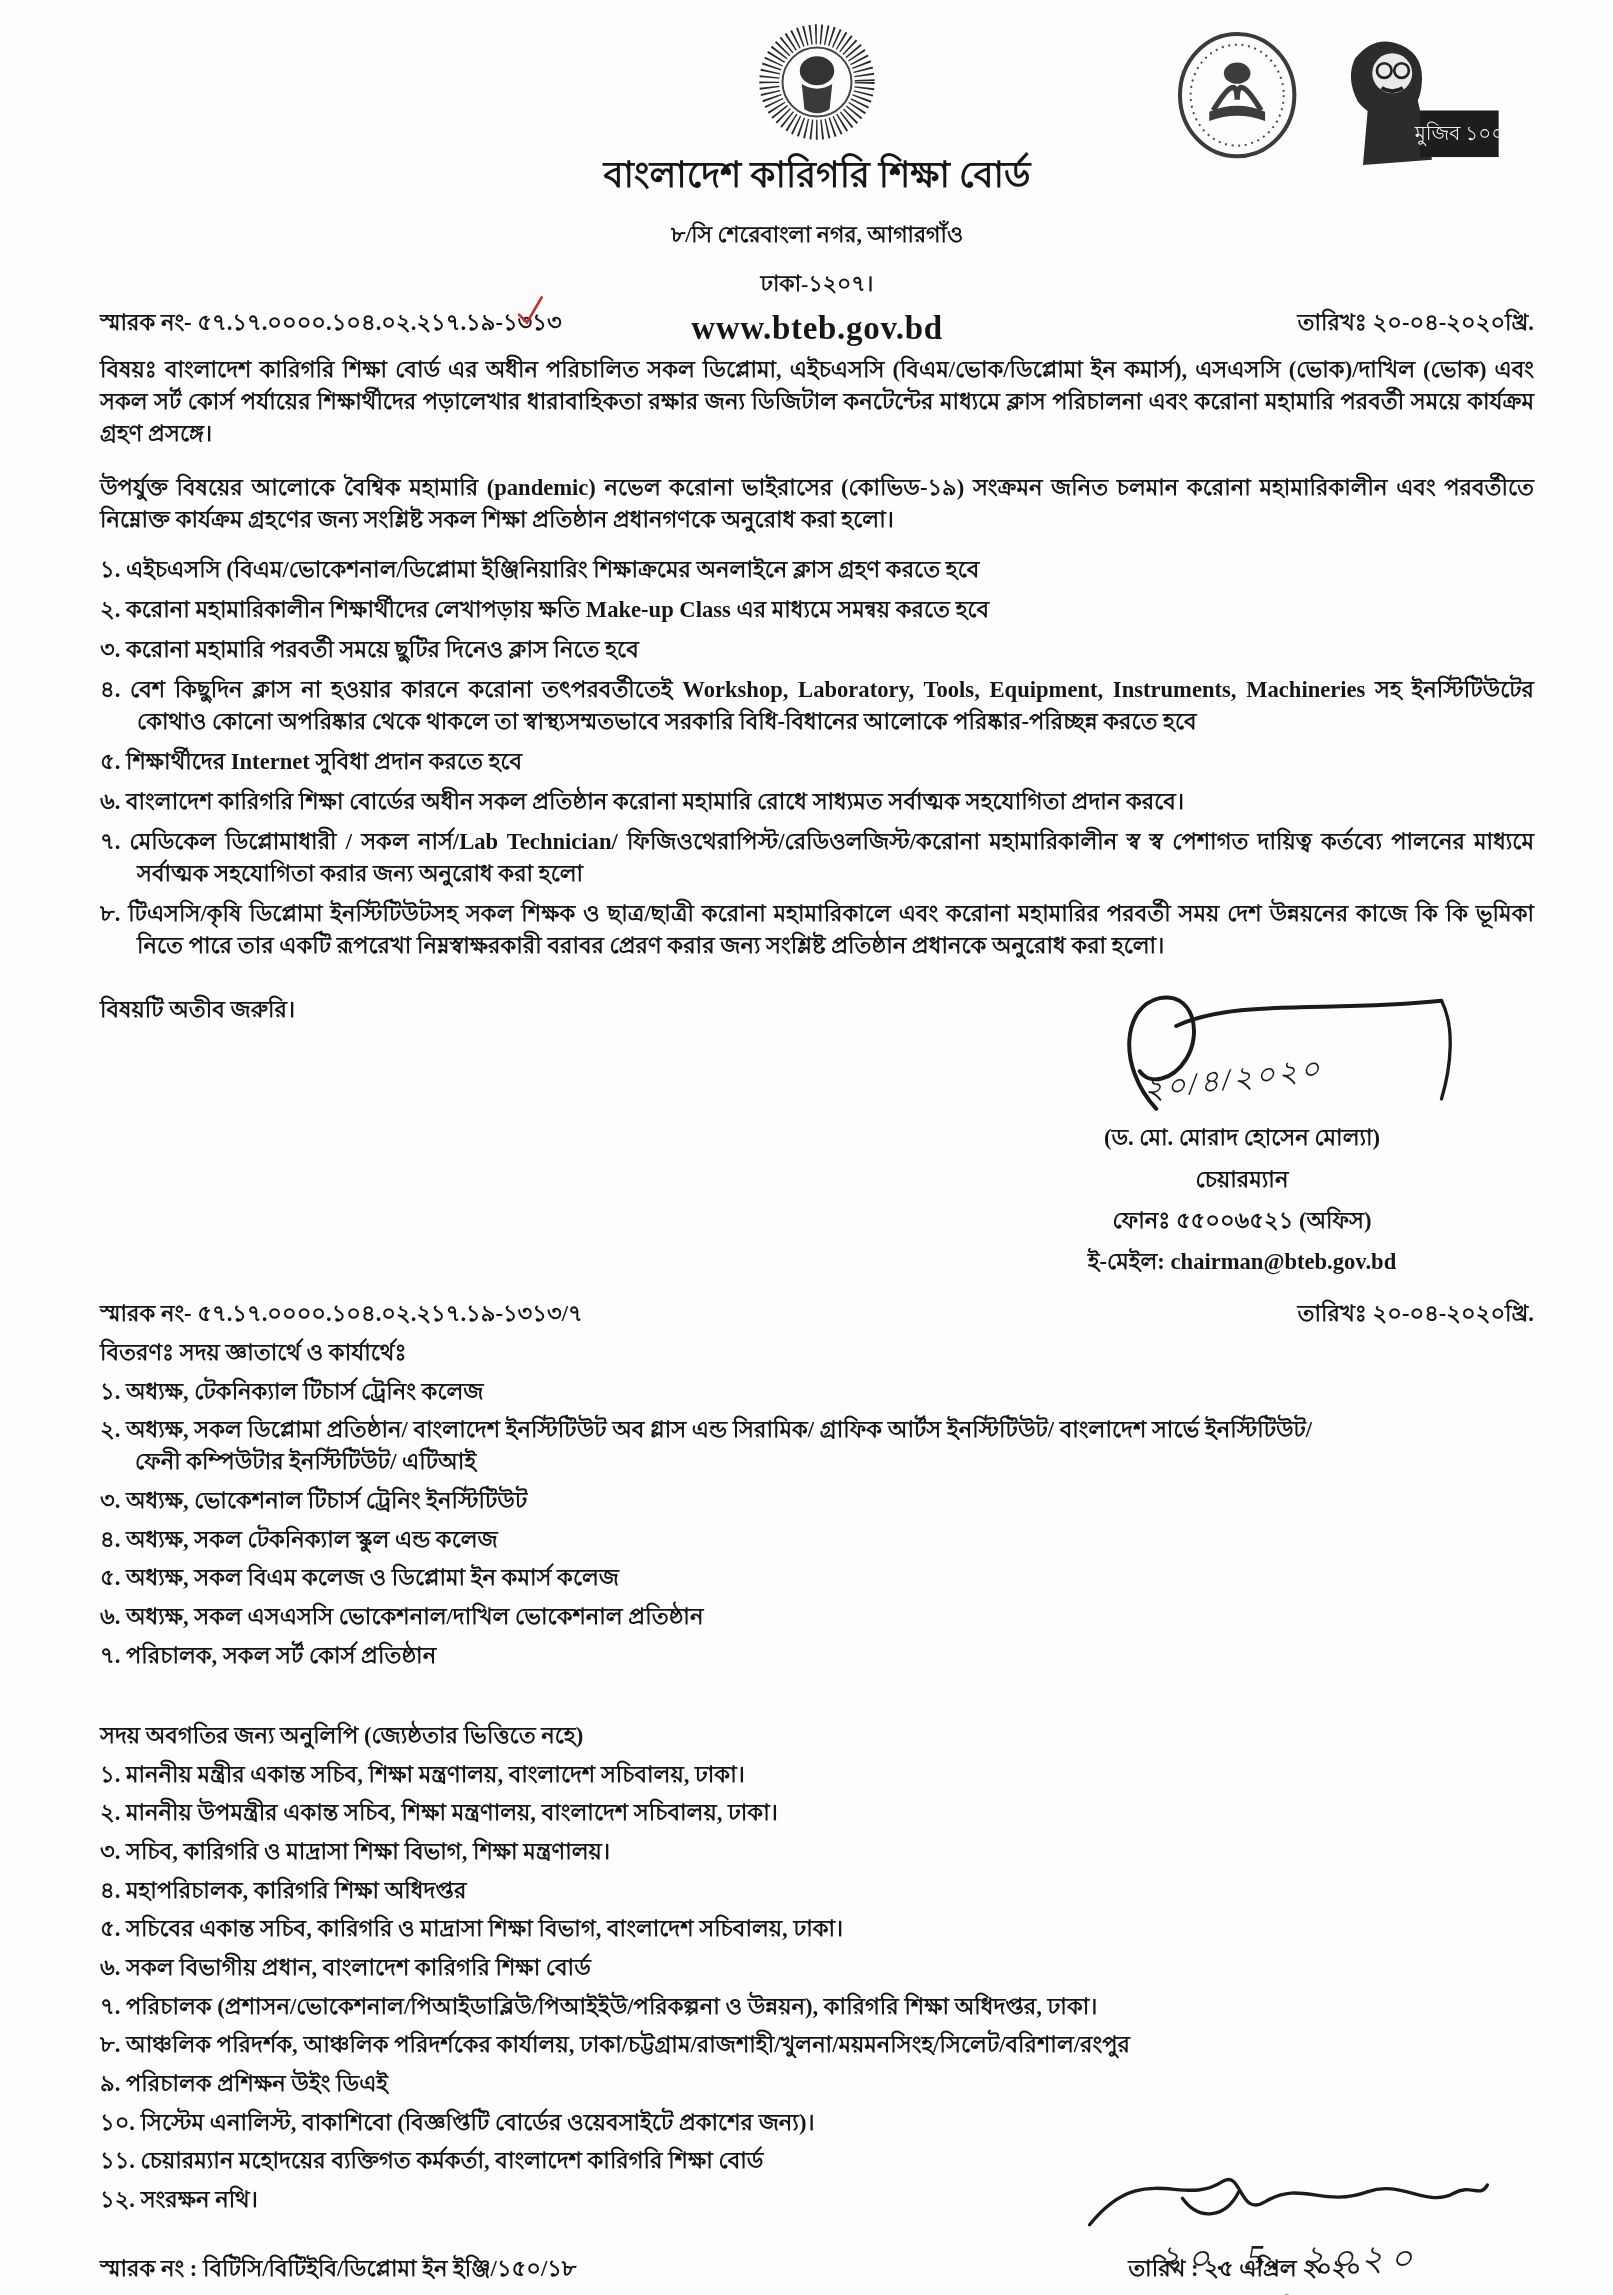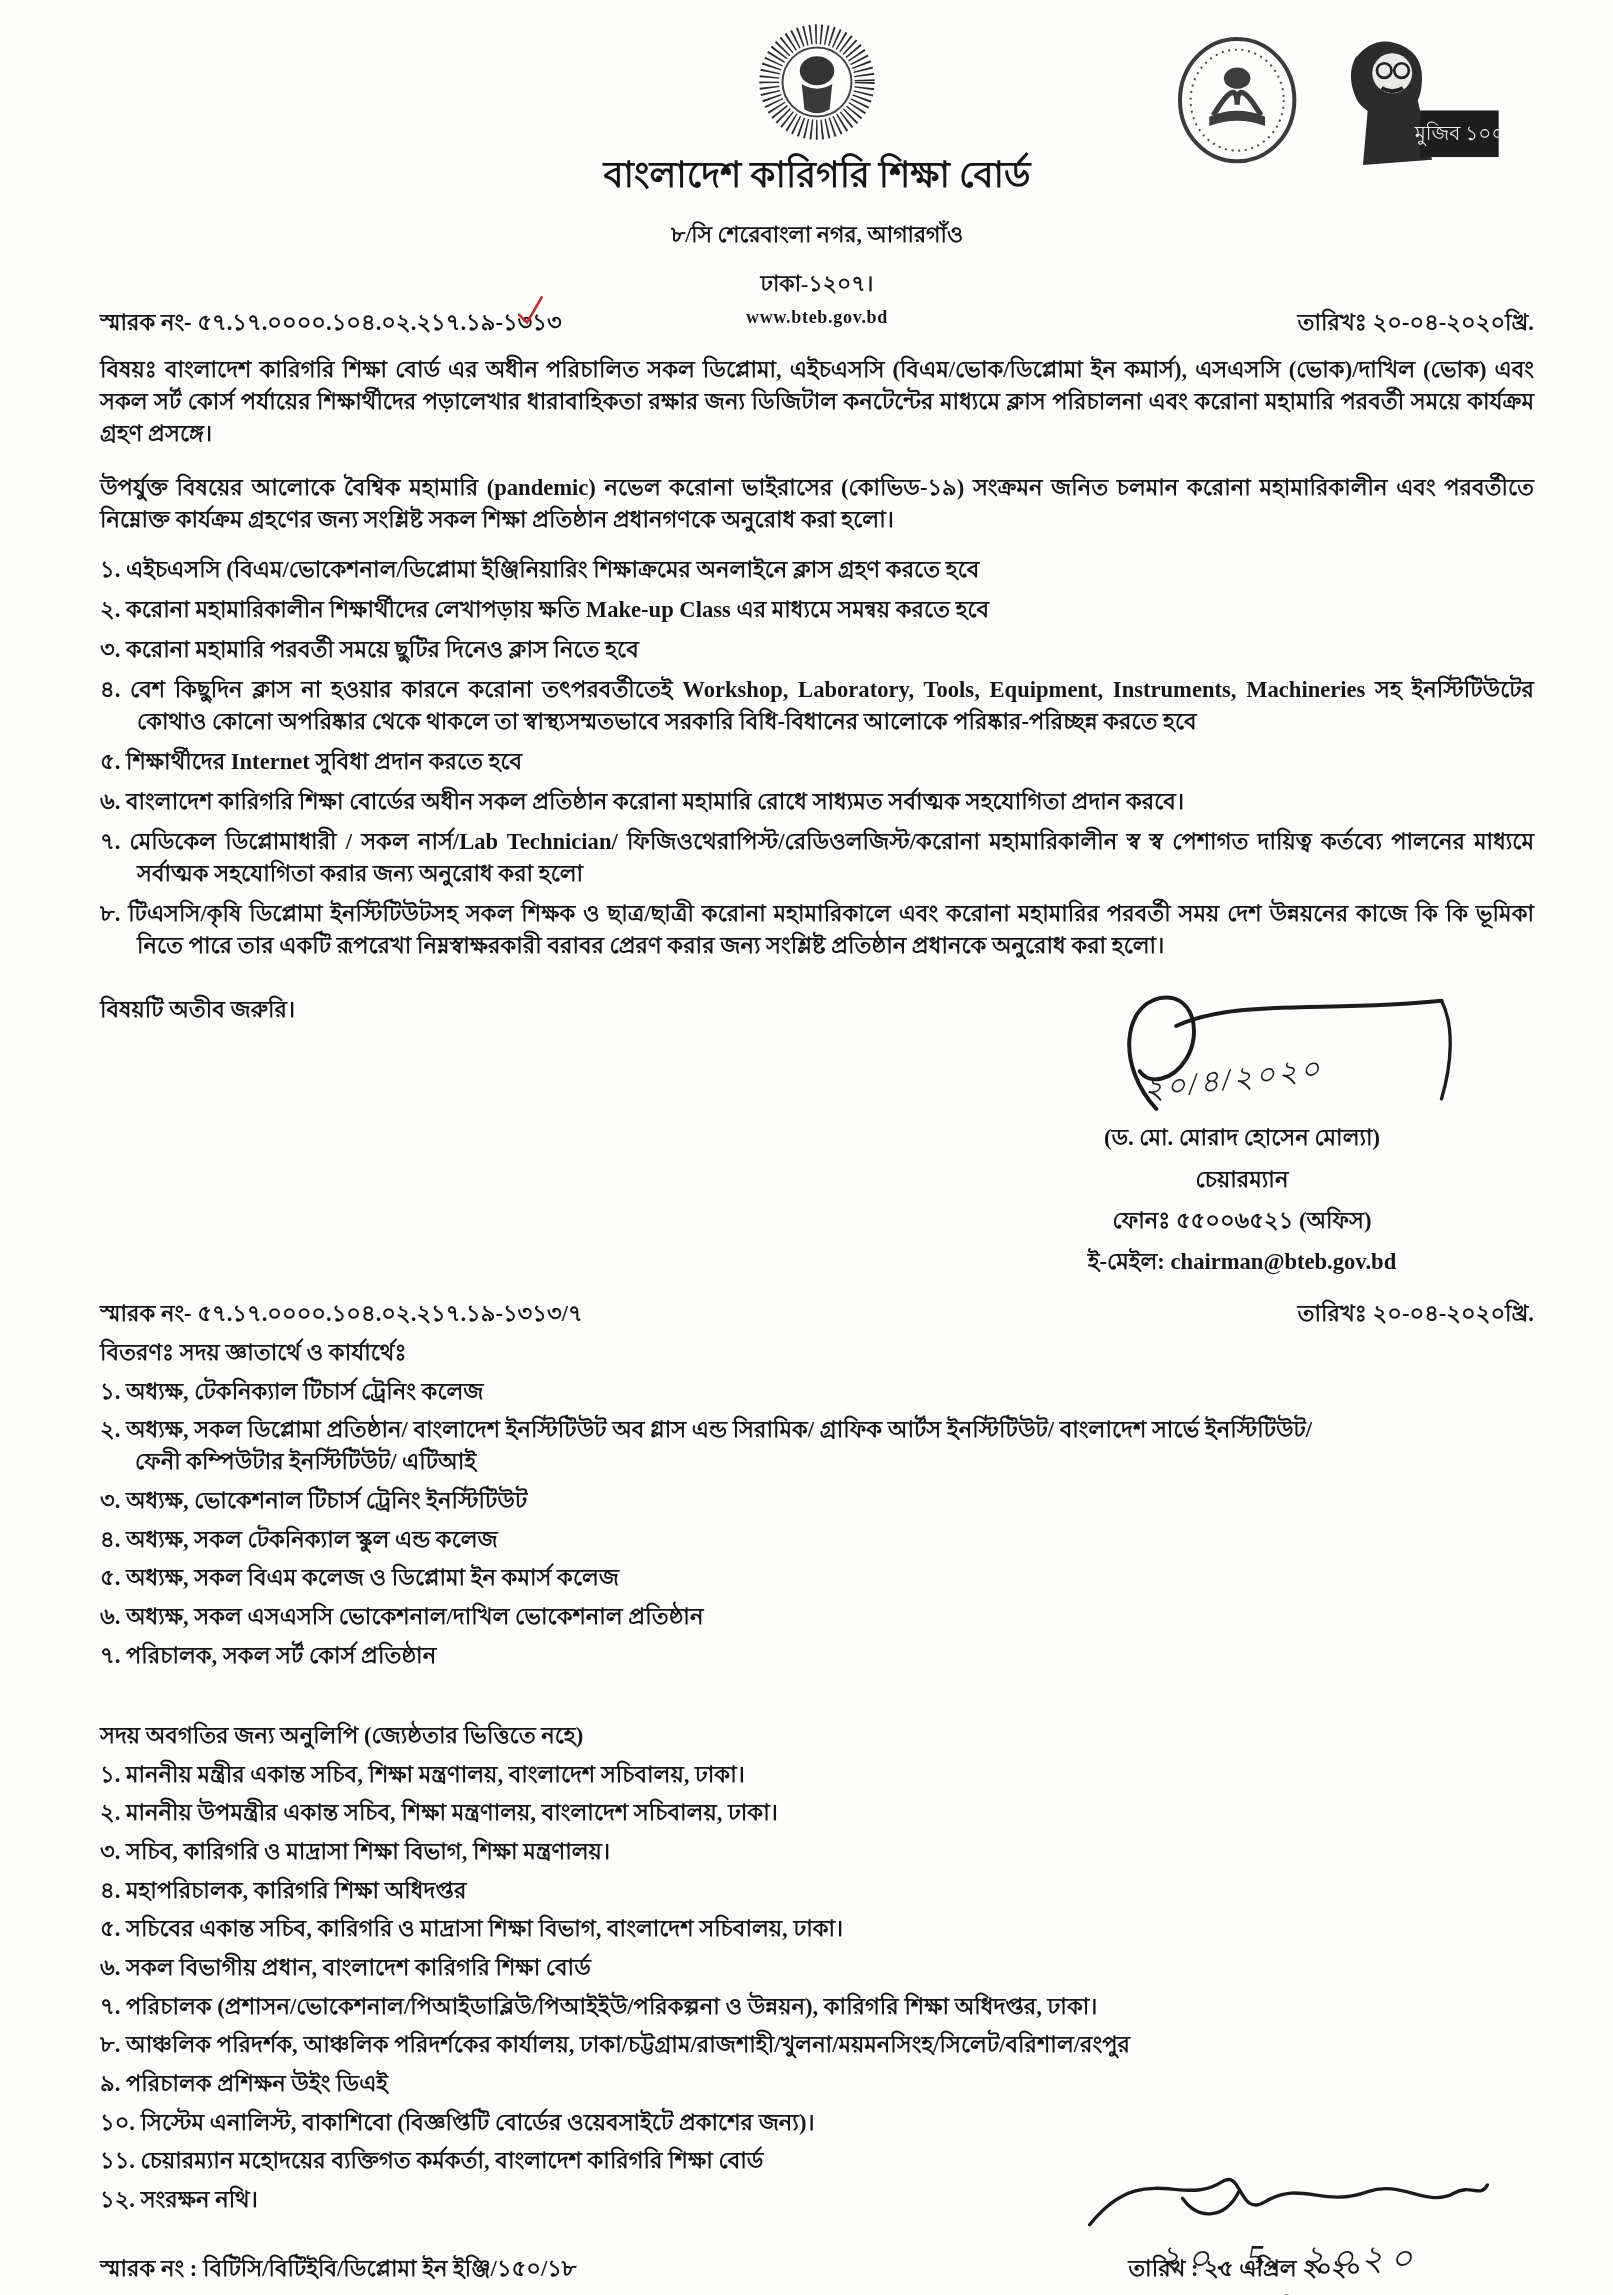--- a/index.html
+++ b/index.html
@@ -12,22 +12,22 @@
     overflow:hidden;
     font-family:"Liberation Serif","DejaVu Serif",serif;
     color:#161616;
     font-size:22.6px;
     line-height:1.42;
   }
   .header{position:relative;text-align:center;height:279px;}
   .seal-monogram{display:block;margin:0 auto;}
   .org-name{font-size:36px;font-weight:700;margin-top:5.3px;}
   .addr{font-size:22px;font-weight:600;margin-top:18px;}
-  .site{font-size:18px;font-weight:600;margin-top:5.3px;letter-spacing:0.7px;}
-  .logos-right{position:absolute;top:13.3px;right:26.5px;display:flex;gap:36px;align-items:center;}
+  .site{font-size:33px;font-weight:600;margin-top:5.3px;letter-spacing:0.7px;}
+  .logos-right{position:absolute;top:13.3px;right:26.5px;display:flex;gap:36px;align-items:flex-start;}
   .memo-row{display:flex;justify-content:space-between;font-weight:600;margin-top:9.3px;}
   .memo-no{position:relative;}
   .red-check{position:absolute;left:411px;top:-14.6px;}
   .subject{font-weight:700;text-align:justify;margin-top:14.6px;}
   .para{font-weight:600;text-align:justify;margin-top:22.6px;}
   .dir-list{margin-top:17px;}
   .dir-item{font-weight:600;text-align:justify;padding-left:37px;text-indent:-37px;margin-top:8px;}
   .urgent{font-weight:700;margin-top:32px;}
   .sign-right{width:544px;margin-left:auto;margin-right:20px;text-align:center;margin-top:-40px;}
   .sig-wrap{position:relative;height:133px;}

